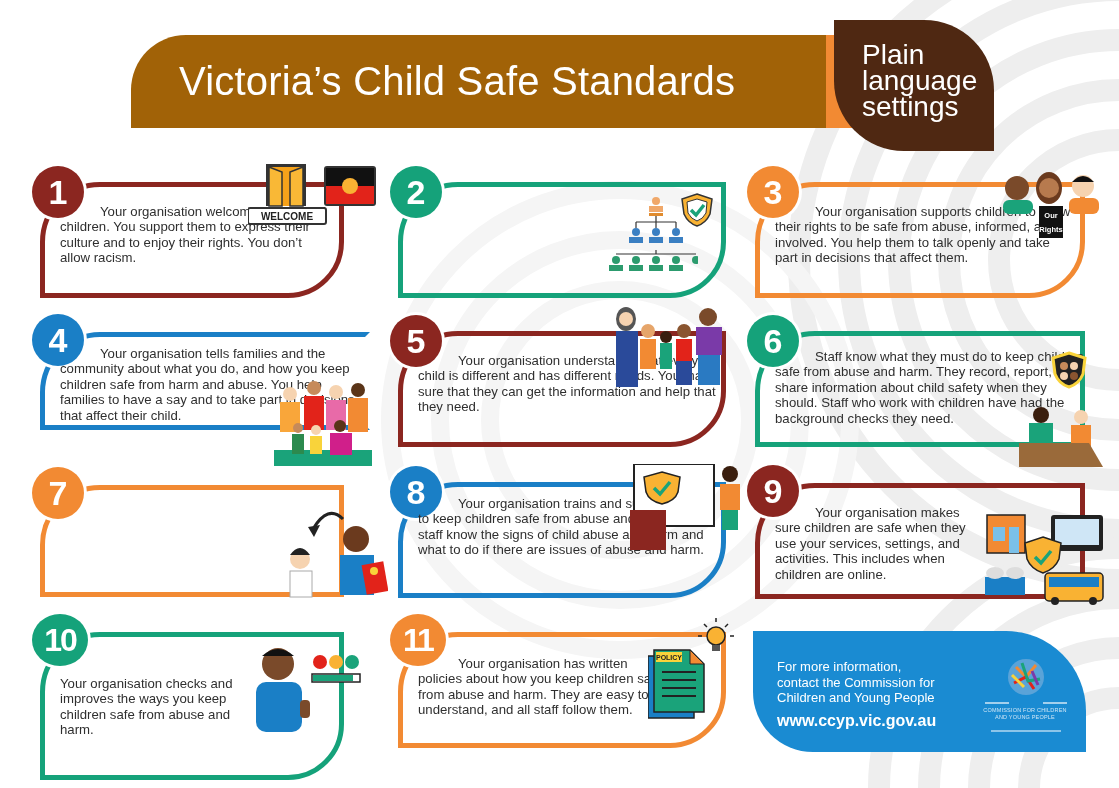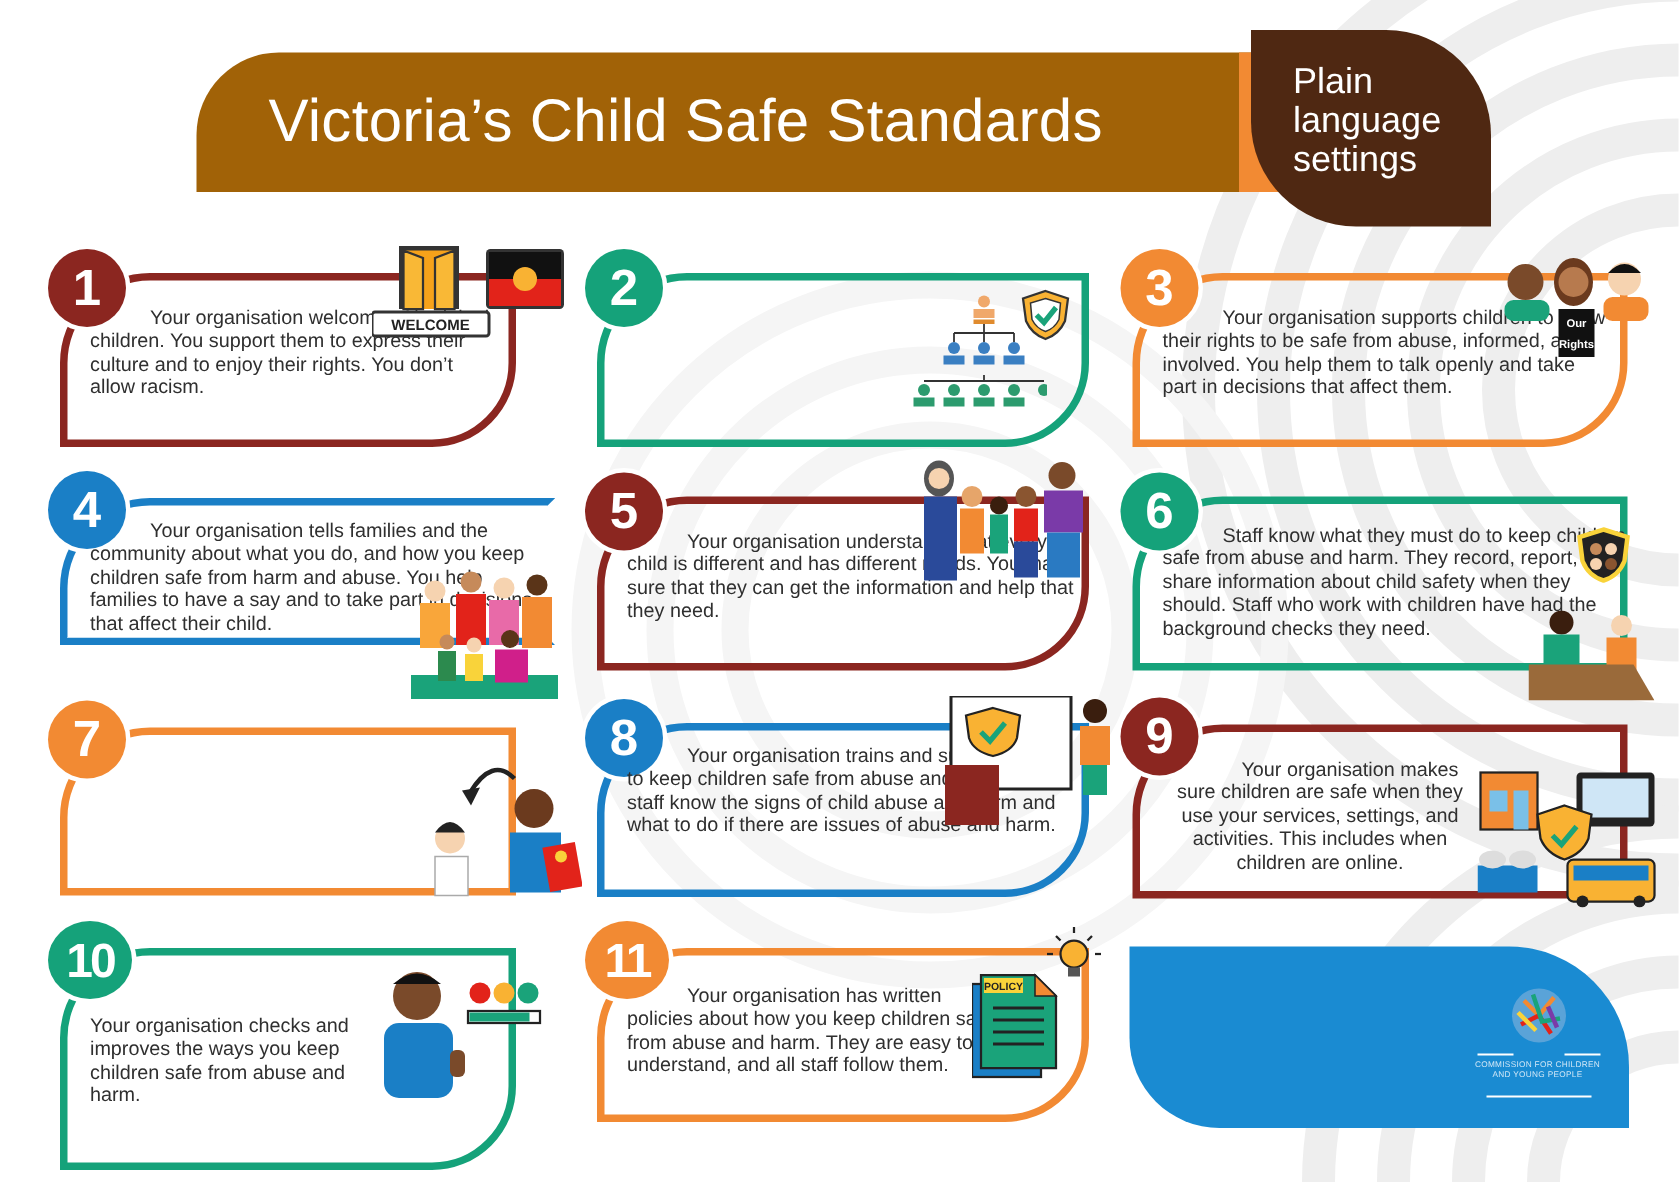--- a/index.html
+++ b/index.html
@@ -21,21 +21,21 @@
   }
   .title-bar .tail {
     position:absolute; right:-40px; bottom:0; width:60px; height:93px;
     background:#f28a33; border-radius:0 0 28px 0;
   }
   .plain-tag {
     position:absolute; left:834px; top:20px; width:160px; height:131px;
     background:#4f2812; border-radius:0 70px 0 70px;
     z-index:3;
   }
-  .plain-tag .lines { position:absolute; left:28px; top:22px; color:#fff; font-size:24px; line-height:26px; }
+  .plain-tag .lines { position:absolute; left:28px; top:22px; color:#fff; font-size:28px; line-height:26px; }
   .plain-tag .lines div { white-space:nowrap; }
 
   .card { position:absolute; z-index:2; }
   .card .frame {
     position:absolute; inset:0; box-sizing:border-box;
     border-style:solid; border-width:5px;
     border-radius:60px 0 60px 0;
     border-bottom-right-radius:56px;
   }
   .card .frame.cut-right { border-right-color:transparent !important; }
@@ -278,21 +278,21 @@
     <rect x="0" y="46" width="36" height="40" fill="#8b2620"></rect>
     <circle cx="100" cy="10" r="8" fill="#3a1e0e"></circle>
       <rect x="90" y="20" width="20" height="26" fill="#f28a33"></rect>
       <rect x="92" y="46" width="16" height="20" fill="#1aa37a"></rect>
   </svg>
 </div>
 
 <div class="card" style="left:755px;top:483px;width:330px;height:116px;">
   <div class="frame" style="border-color:#8b2620;border-radius:60px 0 0 0;height:116px;"></div>
   <div class="badge" style="background:#8b2620;top:-18px;">9</div>
-  <div class="txt" style="left:20px;top:22px;width:210px;text-align:center;">
+  <div class="txt" style="left:20px;top:22px;width:210px;">
     <span class="indent"></span><span>Your organisation makes sure children are safe when they use your services, settings, and activities. This includes when children are online.</span>
   </div>
   <svg class="illus" style="left:230px;top:30px;" width="120" height="92" viewBox="0 0 120 92">
     <rect x="2" y="2" width="38" height="38" fill="#f28a33" stroke="#222" stroke-width="1.5"></rect>
       <rect x="8" y="14" width="12" height="14" fill="#7ac0e8"></rect>
       <rect x="24" y="14" width="10" height="26" fill="#7ac0e8"></rect>
     <rect x="66" y="2" width="52" height="36" rx="3" fill="#222"></rect>
       <rect x="70" y="6" width="44" height="26" fill="#cfe6f6"></rect>
     <path d="M58 24 L76 30 L74 46 Q70 56 58 60 Q46 56 42 46 L40 30 Z" fill="#f9b233" stroke="#222" stroke-width="1.5"></path>
     <path d="M50 44 L56 50 L66 38" fill="none" stroke="#1aa37a" stroke-width="3.5"></path>
@@ -351,20 +351,26 @@
         <line x1="30" y1="6" x2="27" y2="9"></line>
         <line x1="0" y1="18" x2="4" y2="18"></line>
         <line x1="32" y1="18" x2="36" y2="18"></line>
       </g>
     <circle cx="18" cy="18" r="9" fill="#f9b233" stroke="#222" stroke-width="1.5"></circle>
     <rect x="14" y="27" width="8" height="6" fill="#555"></rect>
   </svg>
 </div>
 
 <div class="info-box">
+  <div style="position:absolute;left:24px;top:28px;">
+    <div class="line">For more information,</div>
+    <div class="line">contact the Commission for</div>
+    <div class="line">Children and Young People</div>
+    <div class="url">www.ccyp.vic.gov.au</div>
+  </div>
   <svg style="position:absolute;left:226px;top:22px;" width="94" height="80" viewBox="0 0 94 80">
     <g transform="translate(47,24)">
       <circle r="18" fill="#5aa3d8"></circle>
       <g stroke-width="3" fill="none">
         <path d="M-10 -10 L0 0 L10 -12" stroke="#f28a33"></path>
         <path d="M-12 6 L0 0 L8 12" stroke="#e2231a"></path>
         <path d="M-4 -14 L2 4 L14 2" stroke="#1aa37a"></path>
         <path d="M-14 -2 L-2 10" stroke="#f9d33a"></path>
         <path d="M6 -6 L12 8" stroke="#7a3aa8"></path>
       </g>

